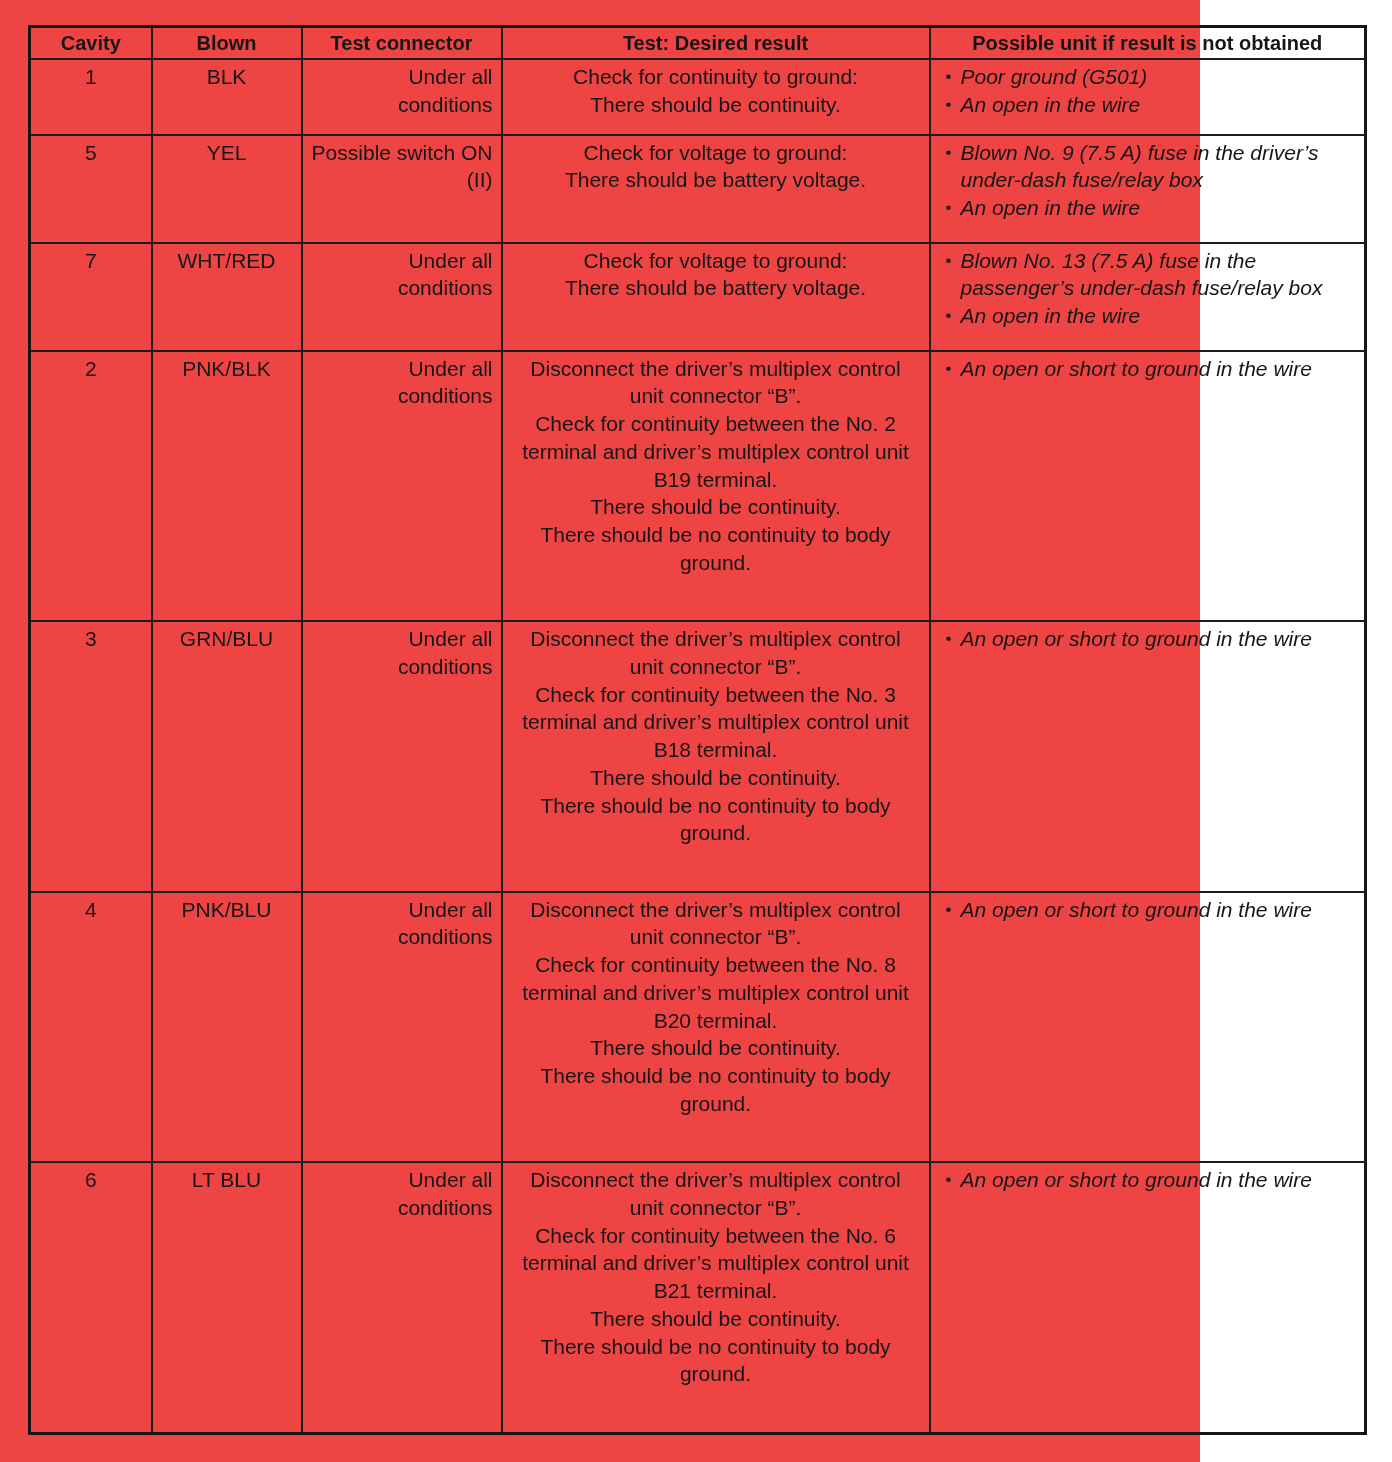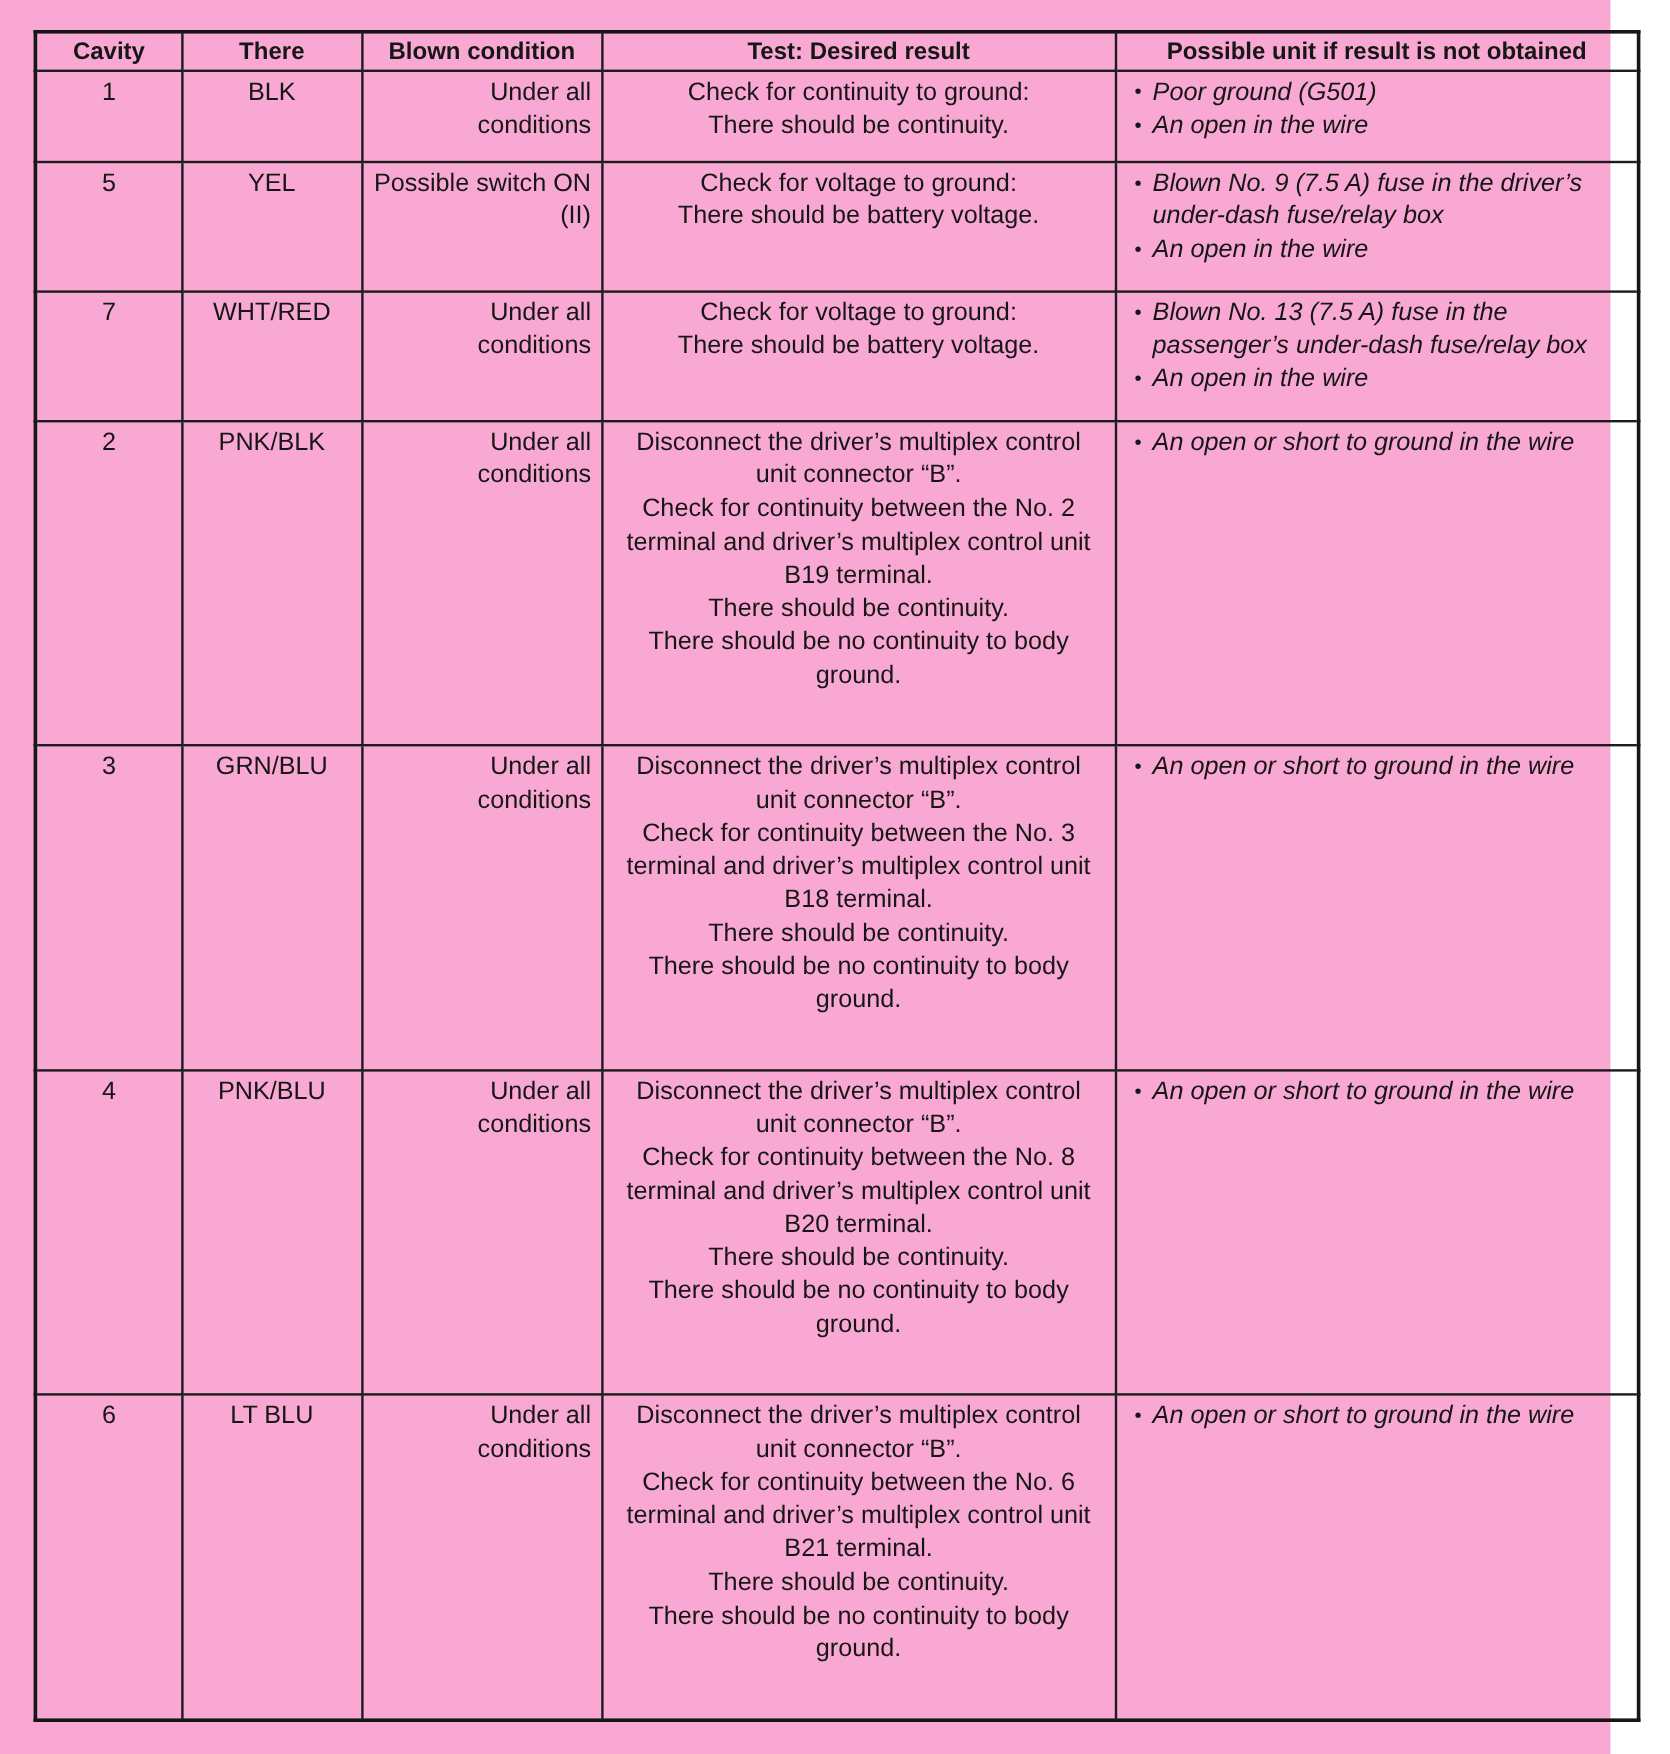--- a/index.html
+++ b/index.html
@@ -1,25 +1,25 @@
 <!DOCTYPE html>
 <html><head>
 <meta charset="utf-8">
 <style>
   html, body {
     margin: 0;
     padding: 0;
     background: #ffffff;
   }
   .page {
-    width: 1342px;
+    width: 1200px;
     height: 1462px;
     box-sizing: border-box;
     padding: 25px 28px 27px 28px;
-    background: #f9a8d4;
+    background: #ef4444;
     font-family: "Liberation Sans", sans-serif;
     color: #161616;
   }
   table.diag {
     border-collapse: collapse;
     width: 1336px;
     height: 1410px;
     table-layout: fixed;
     border: 3px solid #161616;
   }
@@ -69,22 +69,22 @@
     <colgroup>
       <col style="width:122px">
       <col style="width:150px">
       <col style="width:200px">
       <col style="width:428px">
       <col style="width:436px">
     </colgroup>
     <thead>
       <tr>
         <th>Cavity</th>
-        <th>There</th>
-        <th>Blown condition</th>
+        <th>Blown</th>
+        <th>Test connector</th>
         <th>Test: Desired result</th>
         <th>Possible unit if result is not obtained</th>
       </tr>
     </thead>
     <tbody>
   <tr>
     <td class="c-cavity">1</td>
     <td class="c-wire">BLK</td>
     <td class="c-cond">Under all conditions</td>
     <td class="c-result">

